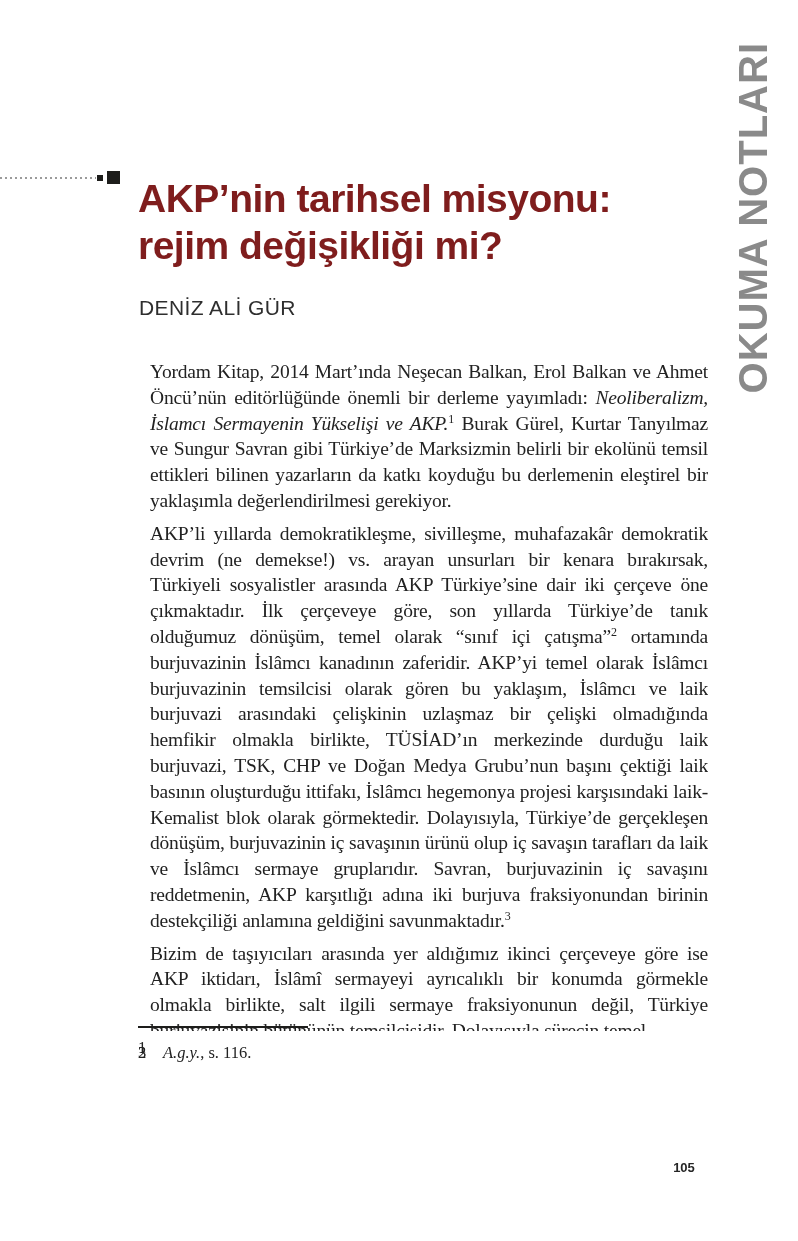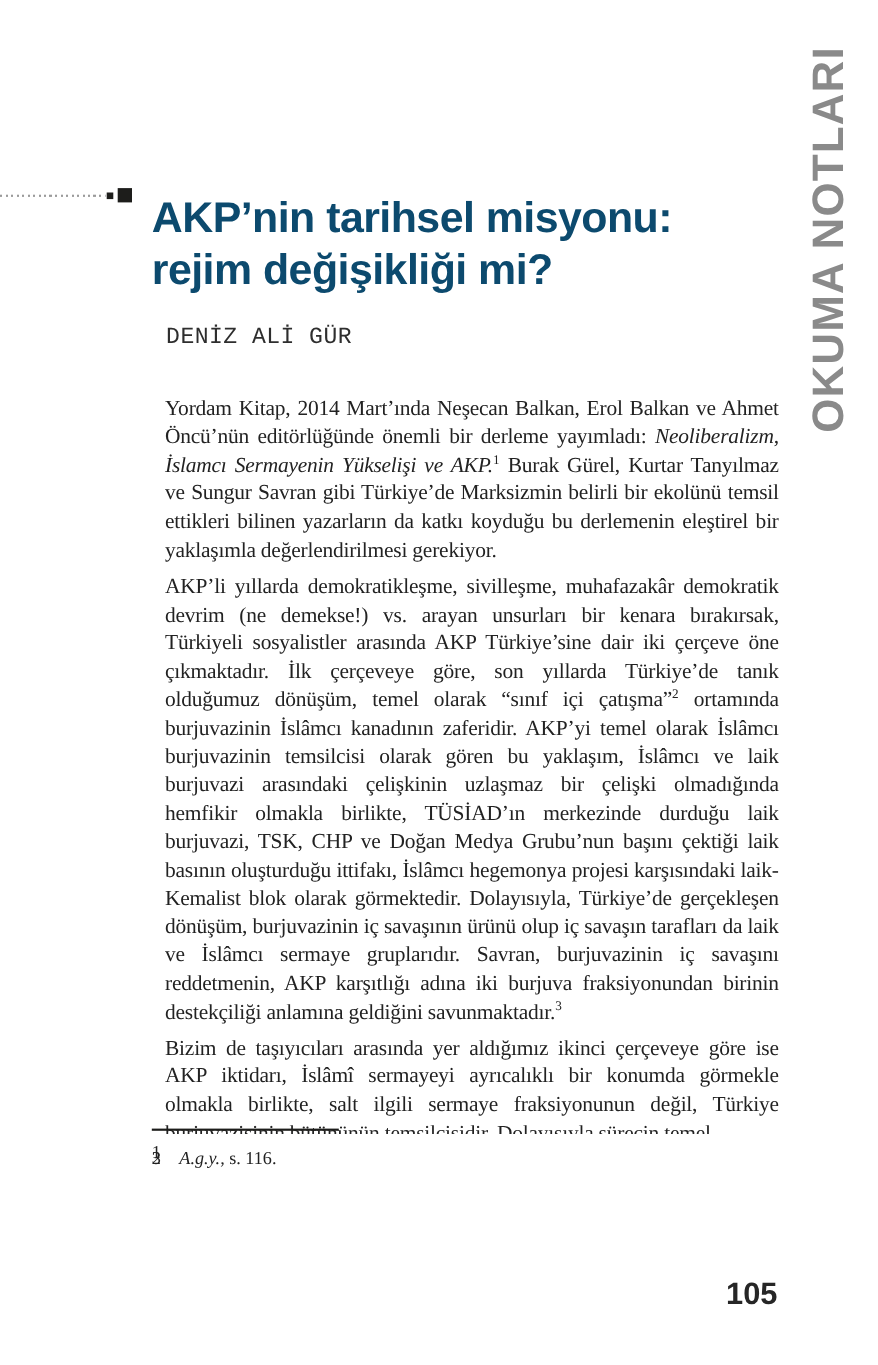--- a/index.html
+++ b/index.html
@@ -50,31 +50,30 @@
 
   .article-title {
     position: absolute;
     left: 138px; top: 149px;
     width: 575px;
     font-family: "Liberation Sans", sans-serif;
     font-weight: 700;
     font-size: 39px;
     line-height: 47px;
     letter-spacing: -0.5px;
-    color: #0c4a6e;
+    color: #7f1d1d;
   }
 
   .article-author {
     position: absolute;
     left: 139px; top: 296px;
-    font-family: Liberation Mono, monospace;
+    font-family: Liberation Sans, sans-serif;
     font-size: 21px;
     letter-spacing: 0.4px;
     color: #2e2e2e;
-    margin-left: 12px;
   }
 
   .article-body {
     position: absolute;
     left: 138px; top: 359px;
     width: 570px;
     height: 672px;
     overflow: hidden;
     font-size: 19.5px;
     line-height: 25.8px;
@@ -110,24 +109,24 @@
     padding-left: 25px;
     margin-bottom: 5px;
     text-align: justify;
   }
   .fn-num { position: absolute; left: 0; top: 0; }
 
   .page-number {
     position: absolute;
     left: 660px; top: 1160px;
     width: 48px;
-    text-align: left;
+    text-align: center;
     font-family: "Liberation Sans", sans-serif;
     font-weight: 700;
-    font-size: 28px;
+    font-size: 13px;
     color: #262626;
   }
 </style>
 </head>
 <body>
 
 <div class="page">
 
   <div class="section-label-vertical">OKUMA NOTLARI</div>
 

